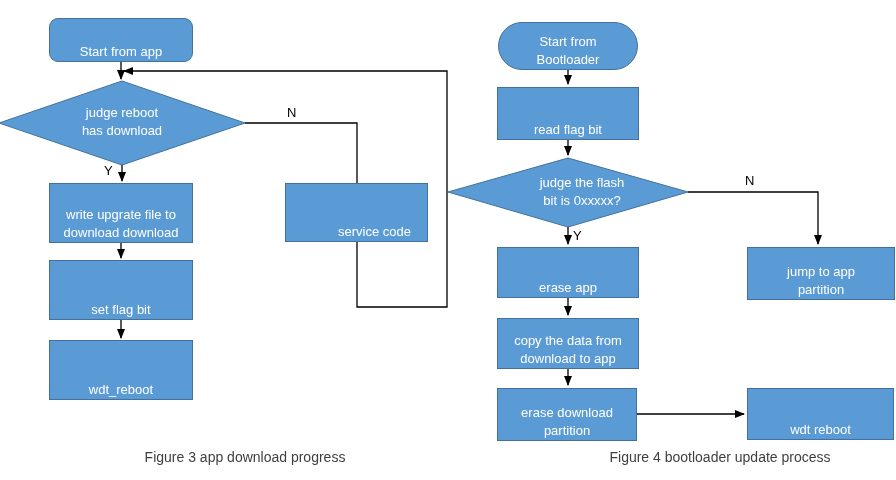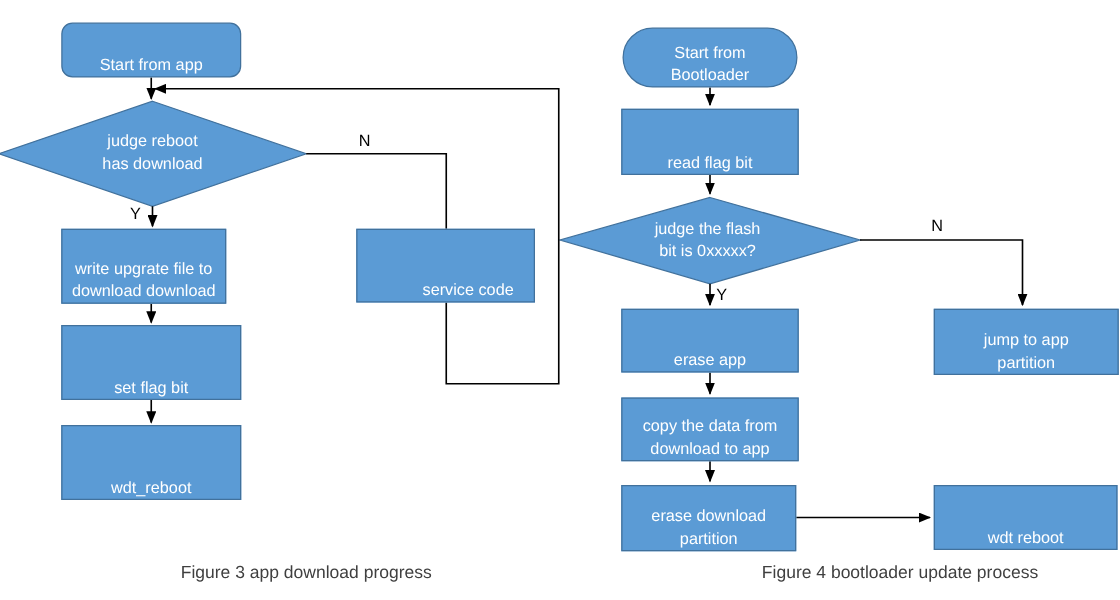--- a/index.html
+++ b/index.html
@@ -109,21 +109,21 @@
   </div>
 
   <div class="diamond-label" style="left:47px;top:104px;">
     <div>judge reboot</div>
     <div>has download</div>
   </div>
 
   <div class="branch" style="left:104px;top:164px;">Y</div>
   <div class="branch" style="left:287px;top:106px;">N</div>
 
-  <div class="node" style="left:49px;top:183px;width:132px;height:60px;">
+  <div class="node" style="left:49px;top:183px;width:144px;height:60px;">
     <div>write upgrate file to</div>
     <div>download download</div>
   </div>
 
   <div class="node" style="left:49px;top:260px;width:144px;height:60px;">
     <span>set flag bit</span>
   </div>
 
   <div class="node" style="left:49px;top:340px;width:144px;height:60px;">
     <span>wdt_reboot</span>
@@ -137,21 +137,21 @@
 
   <div class="node stadium" style="left:498px;top:22px;width:140px;height:48px;">
     <div>Start from</div>
     <div>Bootloader</div>
   </div>
 
   <div class="node" style="left:497px;top:87px;width:142px;height:53px;">
     <span>read flag bit</span>
   </div>
 
-  <div class="diamond-label" style="left:491px;top:174px;">
+  <div class="diamond-label" style="left:507px;top:174px;">
     <div>judge the flash</div>
     <div>bit is 0xxxxx?</div>
   </div>
 
   <div class="branch" style="left:573px;top:229px;">Y</div>
   <div class="branch" style="left:745px;top:174px;">N</div>
 
   <div class="node" style="left:497px;top:247px;width:142px;height:51px;">
     <span>erase app</span>
   </div>

